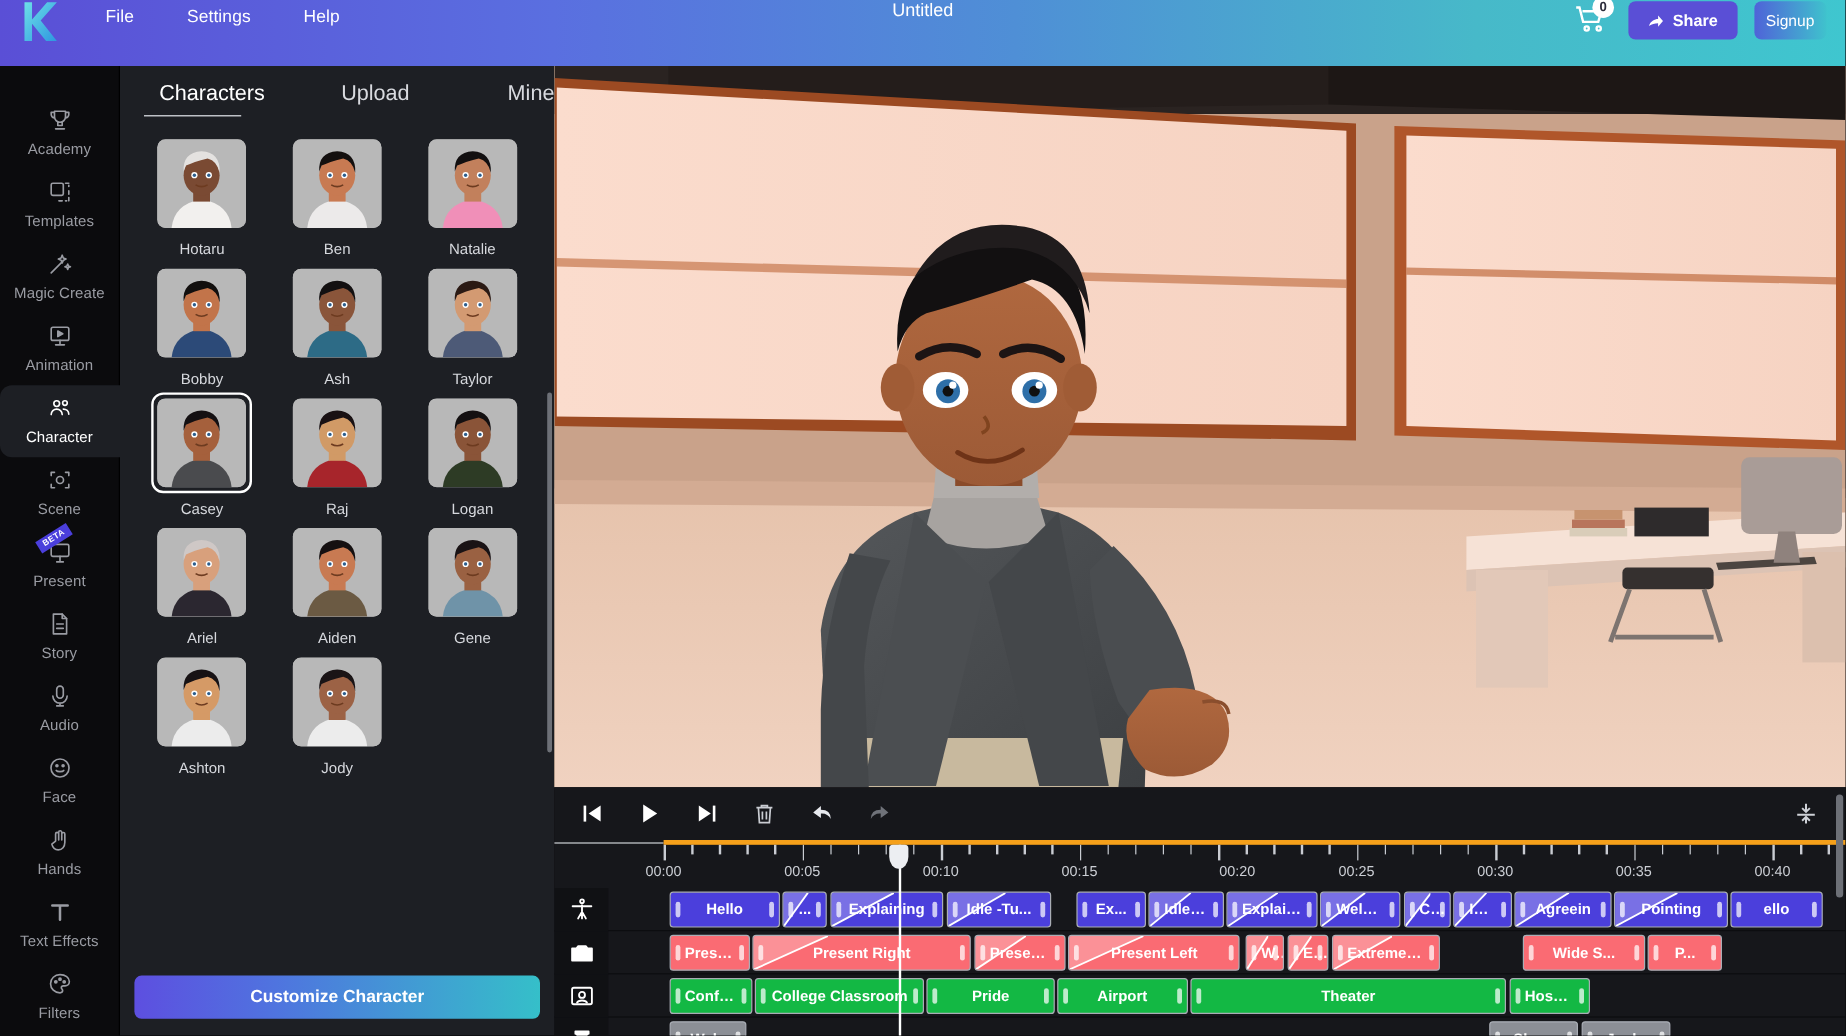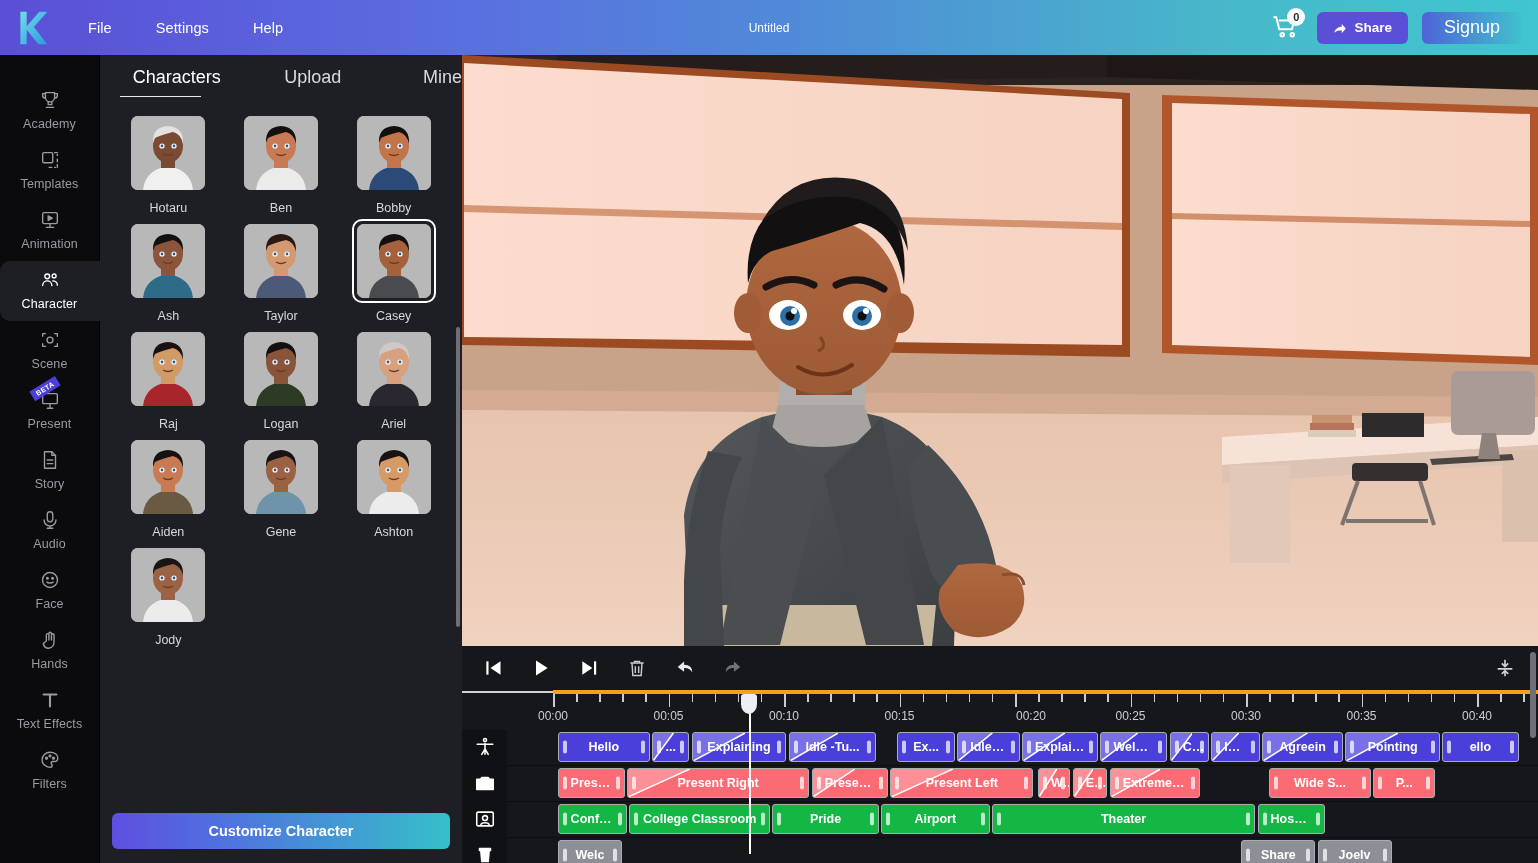--- a/index.html
+++ b/index.html
@@ -9,48 +9,48 @@
     font-family: "Liberation Sans", sans-serif;
     overflow: hidden;
     -webkit-font-smoothing: antialiased;
   }
   .app { position: relative; width: 1538px; height: 863px; display: flex; flex-direction: column; }
 
   
   .header {
     height: 55px; min-height: 55px;
     background: linear-gradient(90deg, #5a4fd6 0%, #5a6fe0 30%, #4f8fd6 55%, #47b9c9 80%, #3fc6cf 100%);
-    display: flex; align-items: center; position: relative; z-index: 20;
+    display: flex; align-items: flex-start; position: relative; z-index: 20;
   }
   .logo-box { width: 66px; display:flex; align-items:center; justify-content:center; }
   .logo-k { width: 36px; height: 36px; display:block; }
   .menu { display: flex; align-items: center; gap: 0px; }
   .menu-item {
     color: #ffffff; font-size: 14.5px; padding: 6px 22px; cursor: pointer;
     letter-spacing: .1px;
   }
   .title-center {
     position: absolute; left: 0; right: 0; text-align: center;
-    color: #ffffff; font-size: 12px; pointer-events: none;
+    color: #ffffff; font-size: 15px; pointer-events: none;
   }
   .hdr-right { margin-left: auto; display: flex; align-items: center; gap: 14px; padding-right: 16px; }
   .cart-wrap { position: relative; width: 32px; height: 34px; cursor: pointer; }
   .cart-badge {
     position: absolute; top: -3px; right: -2px; background: #ffffff; color: #2b2b3a;
     font-size: 11px; font-weight: bold; border-radius: 50%; width: 18px; height: 18px;
     display: flex; align-items: center; justify-content: center;
   }
   .btn-share {
     background: #5a4fd6; color: #fff; border: none; border-radius: 6px;
     height: 32px; padding: 0 16px; font-size: 13.5px; font-weight: bold;
     display: flex; align-items: center; gap: 7px; cursor: pointer;
   }
   .btn-signup {
     background: linear-gradient(90deg,#4f63d8 0%, #3fc2cd 100%); color: #fff; border: none;
-    border-radius: 6px; height: 32px; padding: 0 22px; font-size: 18px; cursor: pointer;
+    border-radius: 6px; height: 32px; padding: 0 10px; font-size: 13px; cursor: pointer;
   }
 
   
   .body { display: flex; flex: 1; min-height: 0; }
 
   
   .rail {
     width: 100px; min-width: 100px; background: #0b0b0d; position: relative;
     display: flex; flex-direction: column; align-items: center; padding-top: 26px;
     border-right: 1px solid #000;
@@ -97,21 +97,21 @@
     width: 100%; height: 36px; border: none; border-radius: 6px; color: #fff;
     font-size: 14.5px; font-weight: bold; cursor: pointer;
     background: linear-gradient(90deg,#5d4fe0 0%, #4f74df 35%, #35bfc9 100%);
   }
   .panel-scrollbar {
     position: absolute; right: 2px; top: 230px; width: 4px; height: 300px;
     background: #6d7077; border-radius: 3px;
   }
 
   
-  .right { flex: 1; display: flex; flex-direction: column; min-width: 0; background:#0d0d0f;justify-content:center; }
+  .right { flex: 1; display: flex; flex-direction: column; min-width: 0; background:#0d0d0f; }
   .stage { height: 601px; min-height: 601px; position: relative; overflow: hidden; background: #e8c9b4; }
 
   
   .timeline { flex: 1; background: #16171b; display: flex; flex-direction: column; position: relative; }
   .tl-toolbar { height: 44px; display: flex; align-items: center; padding-left: 18px; gap: 22px; position: relative; }
   .tl-btn { cursor: pointer; display: flex; align-items: center; justify-content: center; width: 26px; height: 26px; }
   .tl-fit { position: absolute; right: 22px; top: 11px; cursor: pointer; }
 
   .tl-ruler { position: relative; height: 40px; }
   .tl-orange { position: absolute; left: 91px; right: 0; top: 0; height: 4px; background: #f5a01a; }
@@ -214,20 +214,28 @@
             <svg width="22" height="22" viewBox="0 0 24 24" fill="none" stroke="currentColor" stroke-width="1.5" stroke-linecap="round" stroke-linejoin="round">
               <rect x="4" y="4" width="11" height="11" rx="1.5"></rect>
               <path d="M17 4h3v3M20 11v3M20 17v3h-3M14 20h-3" stroke-dasharray="3 2"></path>
             </svg>
           </span>
           <span class="ri-label">Templates</span>
         </div>
         <div class="rail-item">
           <span style="color: rgb(154, 156, 163);">
             <svg width="22" height="22" viewBox="0 0 24 24" fill="none" stroke="currentColor" stroke-width="1.5" stroke-linecap="round" stroke-linejoin="round">
+              <path d="M4 20 L16 8M14 4l1 2.5L17.5 7.5 15 8.5 14 11 13 8.5 10.5 7.5 13 6.5zM19 12l.7 1.8 1.8.7-1.8.7L19 17l-.7-1.8-1.8-.7 1.8-.7z"></path>
+            </svg>
+          </span>
+          <span class="ri-label">Magic Create</span>
+        </div>
+        <div class="rail-item">
+          <span style="color: rgb(154, 156, 163);">
+            <svg width="22" height="22" viewBox="0 0 24 24" fill="none" stroke="currentColor" stroke-width="1.5" stroke-linecap="round" stroke-linejoin="round">
               <rect x="4" y="4" width="16" height="12" rx="1.6"></rect>
               <path d="M10 7.5 L14.5 10 L10 12.5 Z" fill="currentColor"></path>
               <path d="M12 16v4M8 20h8"></path>
             </svg>
           </span>
           <span class="ri-label">Animation</span>
         </div>
         <div class="rail-item active">
           <span style="color: rgb(255, 255, 255);">
             <svg width="22" height="22" viewBox="0 0 24 24" fill="none" stroke="currentColor" stroke-width="1.5" stroke-linecap="round" stroke-linejoin="round">
@@ -350,20 +358,37 @@
                     <ellipse cx="37" cy="30" rx="15" ry="17" fill="#c87a52"></ellipse>
                     <path d="M22 27 Q21 11 37 10 Q53 11 52 28 Q50 18 42 16 Q30 19 24 22 Z" fill="#14100f"></path>
                     <circle cx="31" cy="30" r="2.6" fill="#fff"></circle>
                     <circle cx="43" cy="30" r="2.6" fill="#fff"></circle>
                     <circle cx="31" cy="30" r="1.4" fill="#2b5e8e"></circle>
                     <circle cx="43" cy="30" r="1.4" fill="#2b5e8e"></circle>
                     <path d="M32 38 Q37 41 42 38" stroke="#6d3b20" stroke-width="1.3" fill="none"></path>
                   </svg></div>
               </div>
               <div class="char-name">Ben</div>
+            </div>
+            <div class="char-cell">
+              <div class="char-thumb-wrap">
+                <div class="char-thumb"><svg width="74" height="74" viewBox="0 0 74 74">
+                    <rect width="74" height="74" fill="#b8b8b8"></rect>
+                    <path d="M12 74 Q14 54 37 50 Q60 54 62 74 Z" fill="#f08fb8"></path>
+                    <rect x="30" y="38" width="14" height="14" fill="#c2805c"></rect>
+                    <ellipse cx="37" cy="30" rx="15" ry="17" fill="#c2805c"></ellipse>
+                    <path d="M22 27 Q21 11 37 10 Q53 11 52 28 Q50 18 42 16 Q30 19 24 22 Z" fill="#120f10"></path>
+                    <circle cx="31" cy="30" r="2.6" fill="#fff"></circle>
+                    <circle cx="43" cy="30" r="2.6" fill="#fff"></circle>
+                    <circle cx="31" cy="30" r="1.4" fill="#2b5e8e"></circle>
+                    <circle cx="43" cy="30" r="1.4" fill="#2b5e8e"></circle>
+                    <path d="M32 38 Q37 41 42 38" stroke="#6d3b20" stroke-width="1.3" fill="none"></path>
+                  </svg></div>
+              </div>
+              <div class="char-name">Natalie</div>
             </div>
             <div class="char-cell">
               <div class="char-thumb-wrap">
                 <div class="char-thumb"><svg width="74" height="74" viewBox="0 0 74 74">
                     <rect width="74" height="74" fill="#b8b8b8"></rect>
                     <path d="M12 74 Q14 54 37 50 Q60 54 62 74 Z" fill="#2c4a78"></path>
                     <rect x="30" y="38" width="14" height="14" fill="#c2744a"></rect>
                     <ellipse cx="37" cy="30" rx="15" ry="17" fill="#c2744a"></ellipse>
                     <path d="M22 27 Q21 11 37 10 Q53 11 52 28 Q50 18 42 16 Q30 19 24 22 Z" fill="#120f0e"></path>
                     <circle cx="31" cy="30" r="2.6" fill="#fff"></circle>

